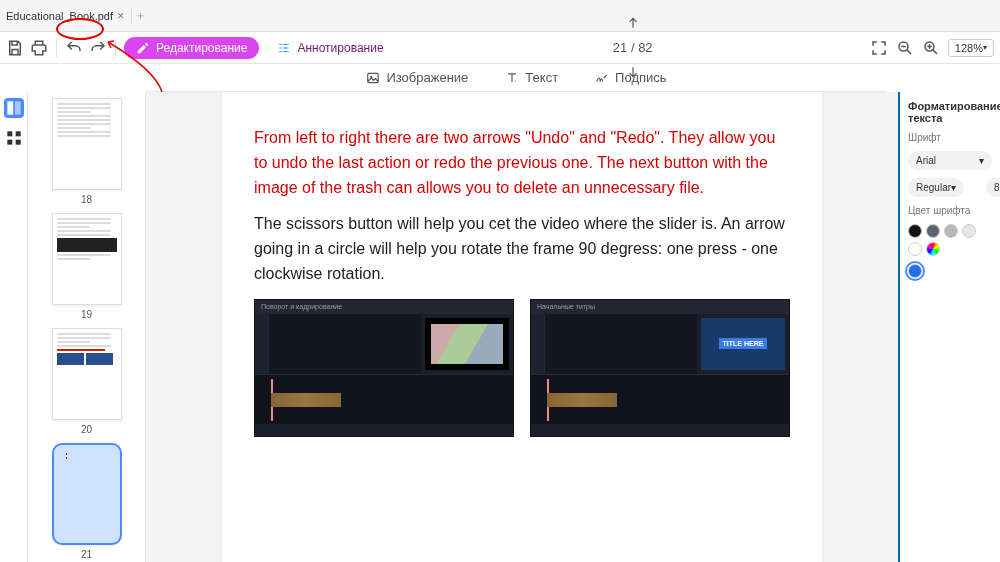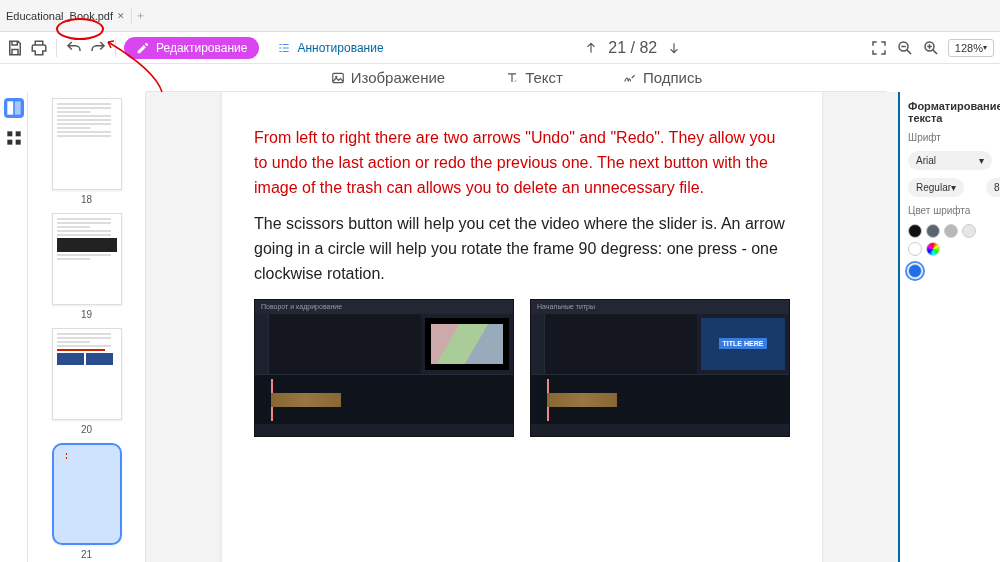--- a/index.html
+++ b/index.html
@@ -6,30 +6,30 @@
 body { font-family: -apple-system, "Segoe UI", Arial, sans-serif; font-size: 12px; color: #333; background: #fff; width: 1000px; height: 562px; overflow: hidden; }
 .tabbar { height: 32px; background: #f5f5f5; border-bottom: 1px solid #ddd; display: flex; align-items: center; font-size: 11px; }
 .tab { padding: 2px 6px; display: flex; align-items: center; gap: 4px; border-right: 1px solid #ddd; }
 .tab-close { cursor: pointer; font-size: 9px; color: #777; }
 .newtab { width: 18px; text-align: center; color: #999; cursor: pointer; }
 .toolbar { height: 32px; border-bottom: 1px solid #e5e5e5; display: flex; align-items: center; padding: 0 6px; gap: 6px; }
 .tb-btn { width: 18px; height: 18px; display: flex; align-items: center; justify-content: center; cursor: pointer; color: #555; }
 .tb-sep { width: 1px; height: 18px; background: #e0e0e0; margin: 0 2px; }
 .pill { display: flex; align-items: center; gap: 6px; padding: 4px 12px; border-radius: 14px; cursor: pointer; font-size: 12px; }
 .pill.blue { background: #d946ef; color: #fff; }
-.pill.plain { color: #0369a1; }
+.pill.plain { color: #701a75; }
 .pill .ico { width: 14px; height: 14px; display: inline-flex; align-items: center; justify-content: center; }
 .spacer { flex: 1; }
-.pagenav { display: flex; align-items: center; gap: 10px; font-size: 16px; color: #555; }
+.pagenav { display: flex; align-items: center; gap: 10px; font-size: 13px; color: #555; flex-direction: column; }
 .arrow-btn { width: 14px; height: 14px; cursor: pointer; color: #555; }
 .zoomgrp { display: flex; align-items: center; gap: 8px; }
 .zoombox { border: 1px solid #ccc; border-radius: 3px; padding: 2px 6px; font-size: 11px; display: flex; align-items: center; cursor: pointer; }
 .undo-annot { position: absolute; top: 18px; left: 56px; width: 48px; height: 22px; border: 2px solid #e20000; border-radius: 50%; pointer-events: none; }
 .arrowline { position: absolute; top: 40px; left: 100px; pointer-events: none; }
-.subtoolbar { height: 28px; border-bottom: 1px solid #e5e5e5; display: flex; align-items: center; justify-content: center; gap: 60px; font-size: 15px; color: #555; margin-left: 146px; margin-right: 113px; }
+.subtoolbar { height: 28px; border-bottom: 1px solid #e5e5e5; display: flex; align-items: center; justify-content: center; gap: 37px; font-size: 13px; color: #555; margin-left: 146px; margin-right: 113px; }
 .subtool { display: flex; align-items: center; gap: 6px; cursor: pointer; }
 .main { display: flex; height: calc(562px - 18px - 32px - 28px); }
 .leftrail { width: 28px; border-right: 1px solid #e5e5e5; display: flex; flex-direction: column; align-items: center; padding-top: 6px; gap: 10px; }
 .rail-btn { width: 20px; height: 20px; border-radius: 4px; display: flex; align-items: center; justify-content: center; cursor: pointer; }
 .rail-btn.active { background: #4a8cff; color: #fff; }
 .thumbs { width: 118px; border-right: 1px solid #e5e5e5; overflow: hidden; padding: 6px 0; display: flex; flex-direction: column; align-items: center; gap: 4px; }
 .thumb { width: 70px; background: #fff; border: 1px solid #ddd; box-shadow: 0 1px 2px rgba(0,0,0,.08); }
 .thumb.sel { border: 2px solid #4a8cff; background: #cfe3ff; }
 .thumb .tbox { height: 90px; padding: 4px; display: flex; flex-direction: column; gap: 2px; overflow: hidden; }
 .tline { height: 2px; background: #ddd; width: 90%; }

